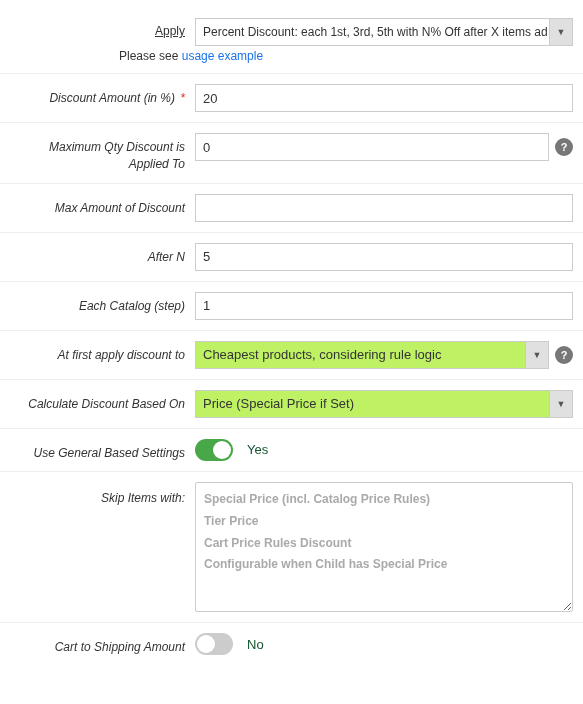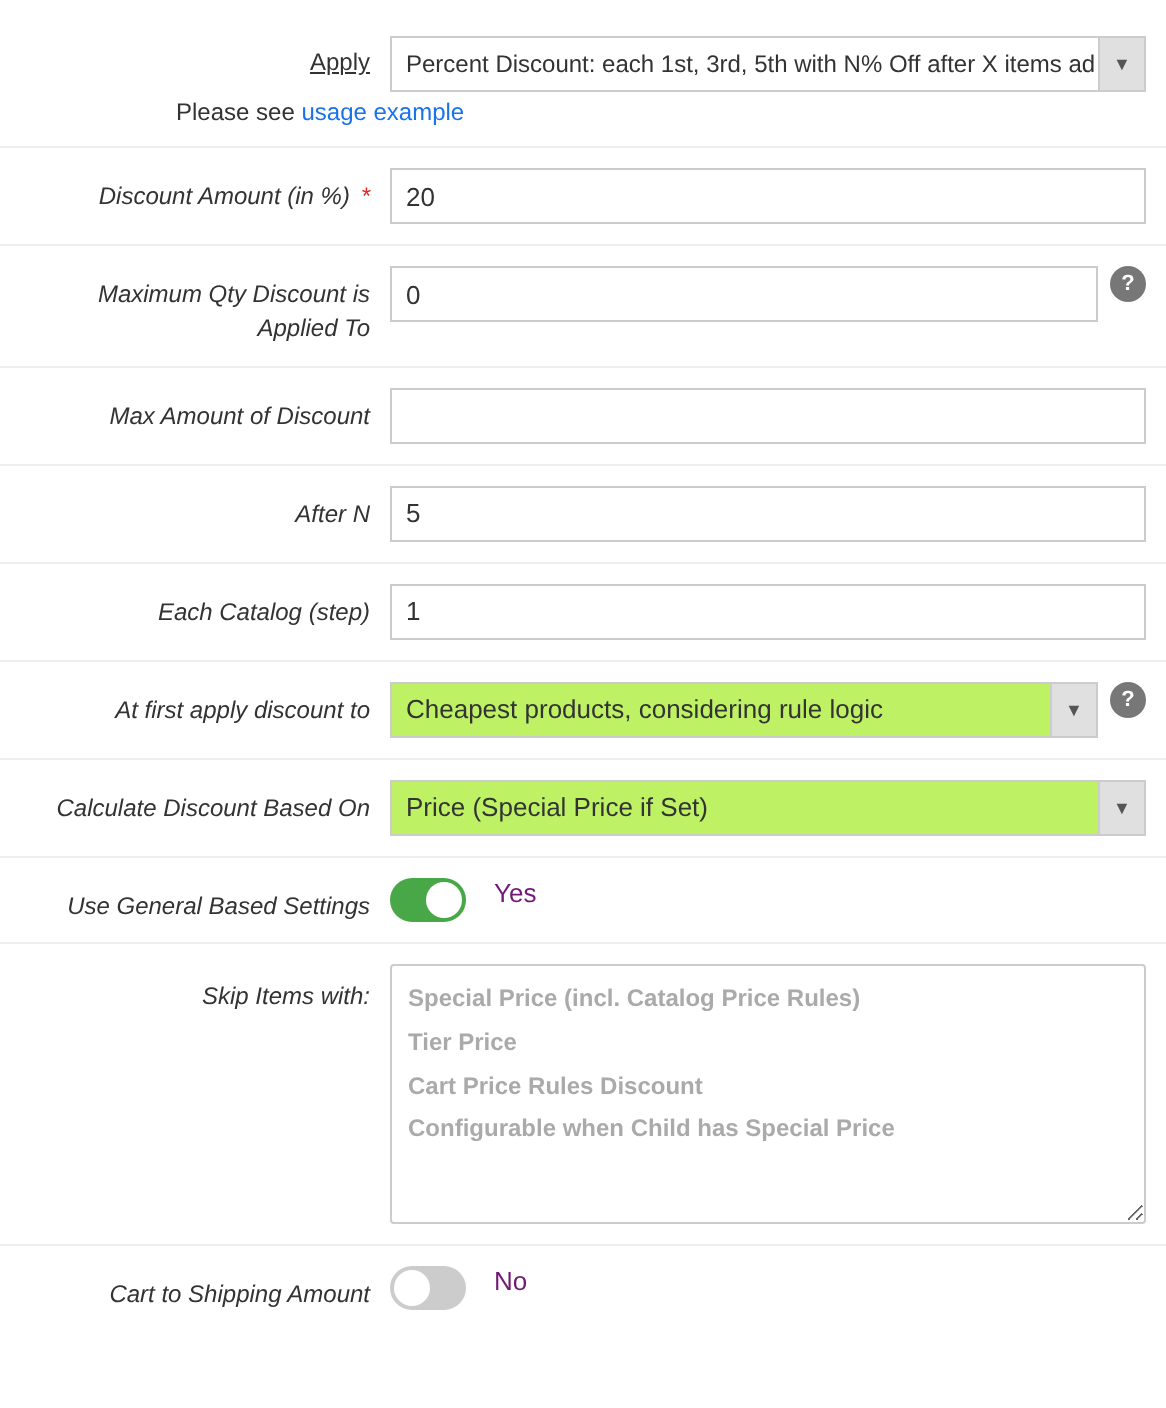--- a/index.html
+++ b/index.html
@@ -35,20 +35,21 @@
     }
 
     .form-label .required {
       color: #e22626;
       margin-left: 2px;
     }
 
     .form-control-wrap {
       flex: 1;
       display: flex;
+      align-items: center;
       gap: 6px;
     }
 
     input[type="text"] {
       width: 100%;
       height: 28px;
       border: 1px solid #ccc;
       padding: 4px 7px;
       font-size: 13px;
       color: #333;
@@ -129,21 +130,21 @@
       border: 1px solid #ccc;
       padding: 4px 25px 4px 7px;
       font-size: 12px;
       color: #333;
       appearance: none;
       background: #fff;
       outline: none;
     }
 
     .usage-link {
-      margin-left: 78px;
+      margin-left: 109px;
       padding: 3px 0 0 0;
       font-size: 12px;
     }
 
     .usage-link a {
       color: #1a73e8;
       text-decoration: none;
     }
 
     .help-icon {
@@ -199,21 +200,21 @@
       left: 18px;
     }
 
     .toggle-knob.off {
       left: 2px;
     }
 
     .toggle-label {
       margin-left: 8px;
       font-size: 13px;
-      color: #701a75;
+      color: #14532d;
     }
 
     
     .skip-items-textarea {
       width: 100%;
       min-height: 130px;
       border: 1px solid #ccc;
       border-radius: 2px;
       padding: 6px 8px;
       font-size: 12px;

